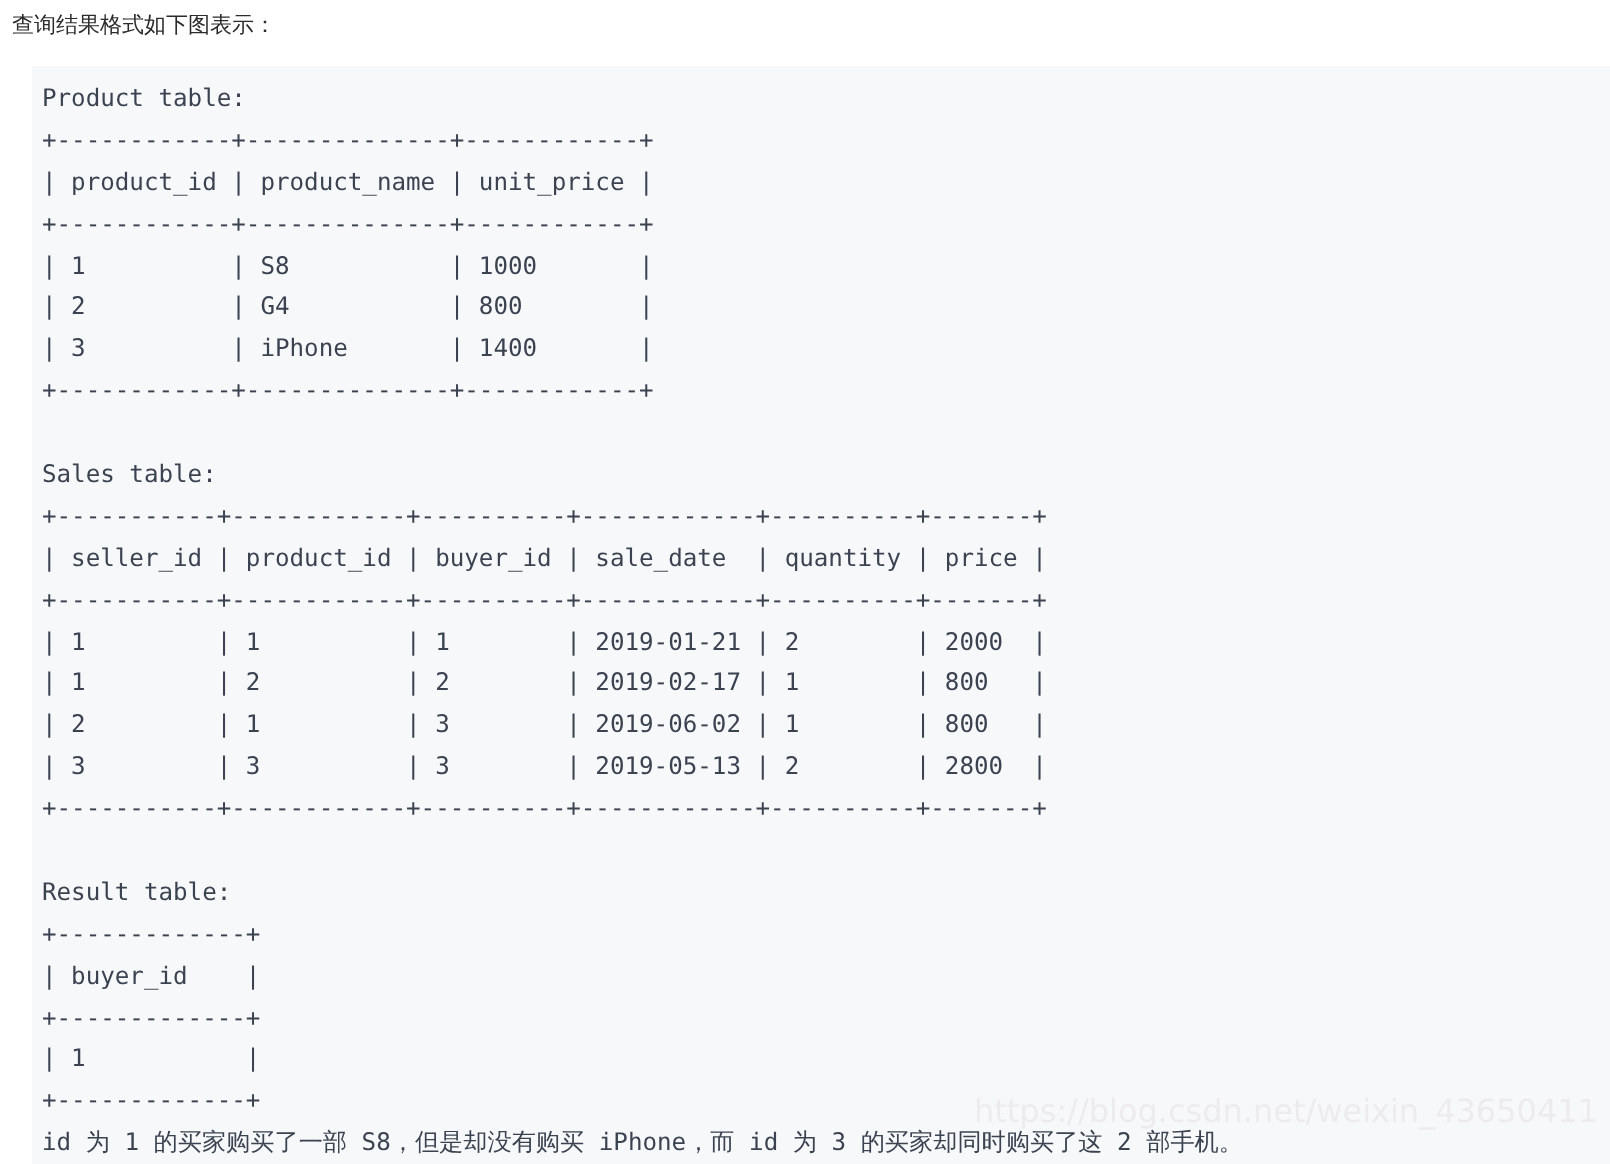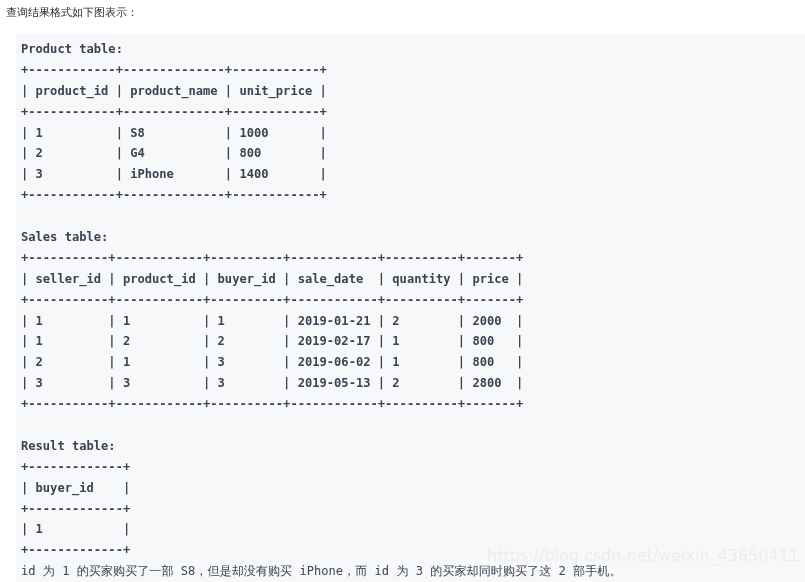--- a/index.html
+++ b/index.html
@@ -40,21 +40,20 @@
     font-size: 12.1px;
     line-height: 20.9px;
     color: #3b4351;
     white-space: pre;
     letter-spacing: 0px;
   }
   .code-lines .ln {
     display: block;
     height: 20.9px;
     white-space: pre;
-    font-weight: bold;
   }
   .code-lines .ln.blank {
     height: 20.9px;
   }
   .cjk-line {
     font-family: "DejaVu Sans Mono", monospace;
     font-size: 12.1px;
     line-height: 20.9px;
     color: #3b4351;
     white-space: pre;

